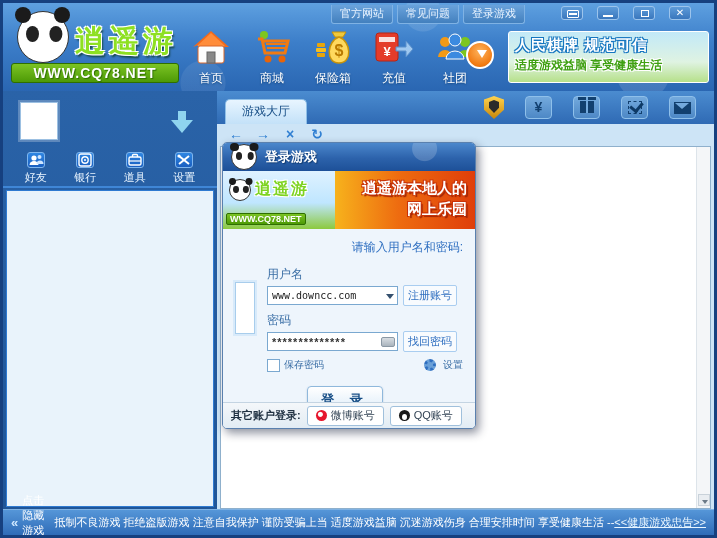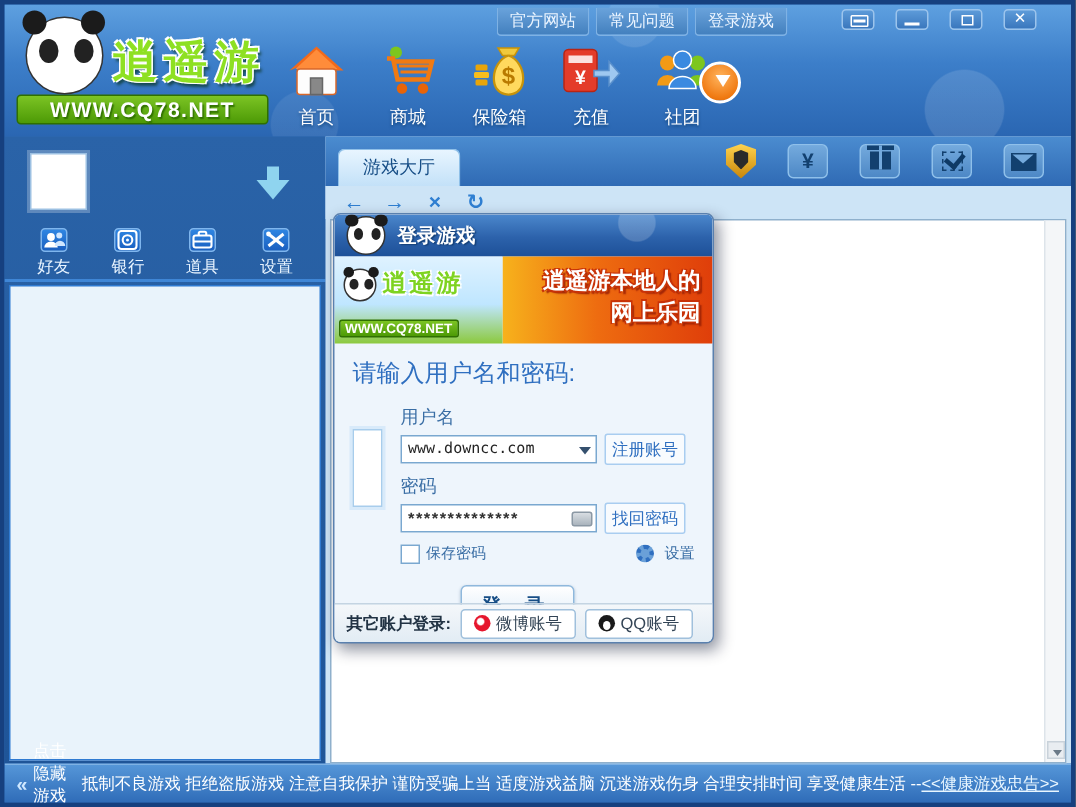--- a/index.html
+++ b/index.html
@@ -115,21 +115,21 @@
   .dbanner .bl .panda{font-size:11px;width:2em;height:2em;position:absolute;left:6px;top:8px;z-index:2;}
   .dbanner .bl .nm{position:absolute;left:32px;top:8px;font-size:16px;font-weight:bold;color:#7ed321;letter-spacing:2px;
     text-shadow:-1px -1px 0 #fff,1px -1px 0 #fff,-1px 1px 0 #fff,1px 1px 0 #fff;}
   .dbanner .bl .st{position:absolute;left:3px;bottom:4px;font-size:9px;font-weight:bold;color:#fff;
     background:linear-gradient(180deg,#7cc424,#4d9a06);border:1px solid #2f6f00;border-radius:2px;padding:0 3px;}
   .dbanner .br{flex:1;background:linear-gradient(90deg,#f7b21c 0%,#ee6c10 45%,#df3e0a 100%);
     padding:6px 8px 0 0;text-align:right;}
   .dbanner .br .t1,.dbanner .br .t2{font-size:15px;font-weight:bold;color:#fff;line-height:21px;
     text-shadow:-1px -1px 0 #c83208,1px -1px 0 #c83208,-1px 1px 0 #c83208,2px 2px 1px #a02406;}
   .dbody{padding:8px 12px 0;}
-  .prompt{font-size:16px;color:#2f6fc0;margin:2px 0 10px;}
+  .prompt{font-size:12px;color:#2f6fc0;margin:2px 0 10px;text-align:right;}
   .formrow{display:flex;gap:12px;}
   .davatar{width:44px;height:52px;background:#fff;border:1px solid #a8cdec;box-shadow:0 0 0 2px #d8eafa;margin-top:16px;}
   .fields{flex:1;}
   .flabel{font-size:12px;color:#3a6ea5;margin:0 0 2px;}
   .inrow{display:flex;align-items:center;gap:5px;margin-bottom:6px;}
   .combo{position:relative;width:131px;height:19px;background:#fff;border:1px solid #7aa8d0;}
   .combo input{position:absolute;left:2px;top:1px;width:108px;height:15px;border:none;outline:none;
     font-family:"DejaVu Sans Mono",monospace;font-size:10px;color:#222;background:transparent;}
   .combo .arr{position:absolute;right:3px;top:7px;border:4px solid transparent;border-top:5px solid #35506e;cursor:pointer;}
   .pwdbox{position:relative;width:131px;height:19px;background:#fff;border:1px solid #7aa8d0;}
@@ -237,20 +237,24 @@
             <path d="M23 28 a7 7 0 0 1 14 0 Z" fill="#7dc61e"></path>
           <circle cx="20" cy="11" r="6" fill="#3b8ae0" stroke="#fff"></circle>
             <path d="M11 30 a9 8 0 0 1 18 0 Z" fill="#3b8ae0" stroke="#fff"></path>
         </svg>
         <span class="lb">社团</span>
       </div>
     </div>
 
     <div class="dlbtn"></div>
 
+    <div class="ad">
+      <div class="l1">人民棋牌 规范可信</div>
+      <div class="l2">适度游戏益脑 享受健康生活</div>
+    </div>
   </div>
 
   <div class="sidebar">
     <div class="avatarbox"></div>
     <div class="side-dl"></div>
     <div class="side-icons">
       <div class="sideitem">
         <div class="sq">
           <svg width="16" height="14" viewBox="0 0 16 14">
               <circle cx="6" cy="5" r="2.6" fill="#fff"></circle>

